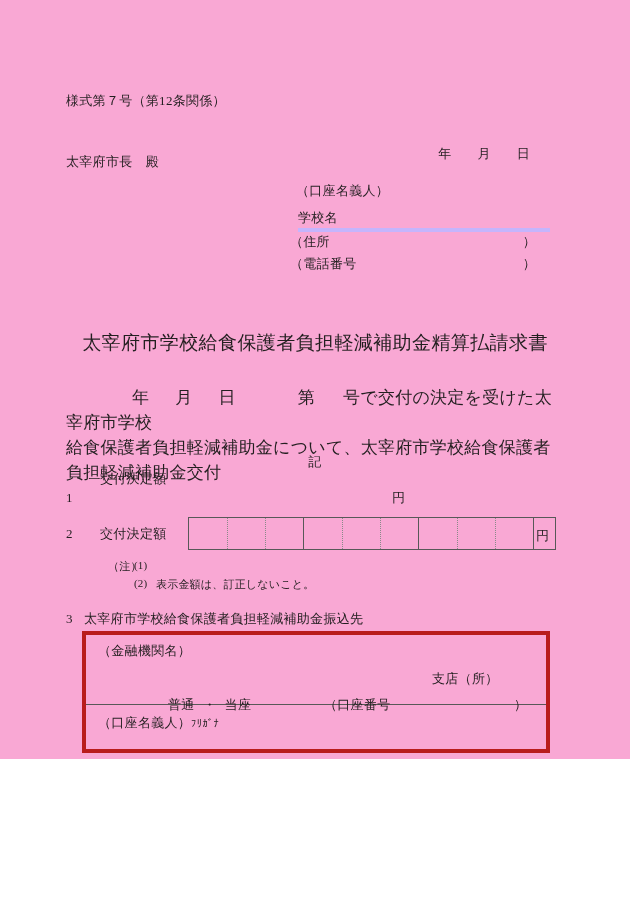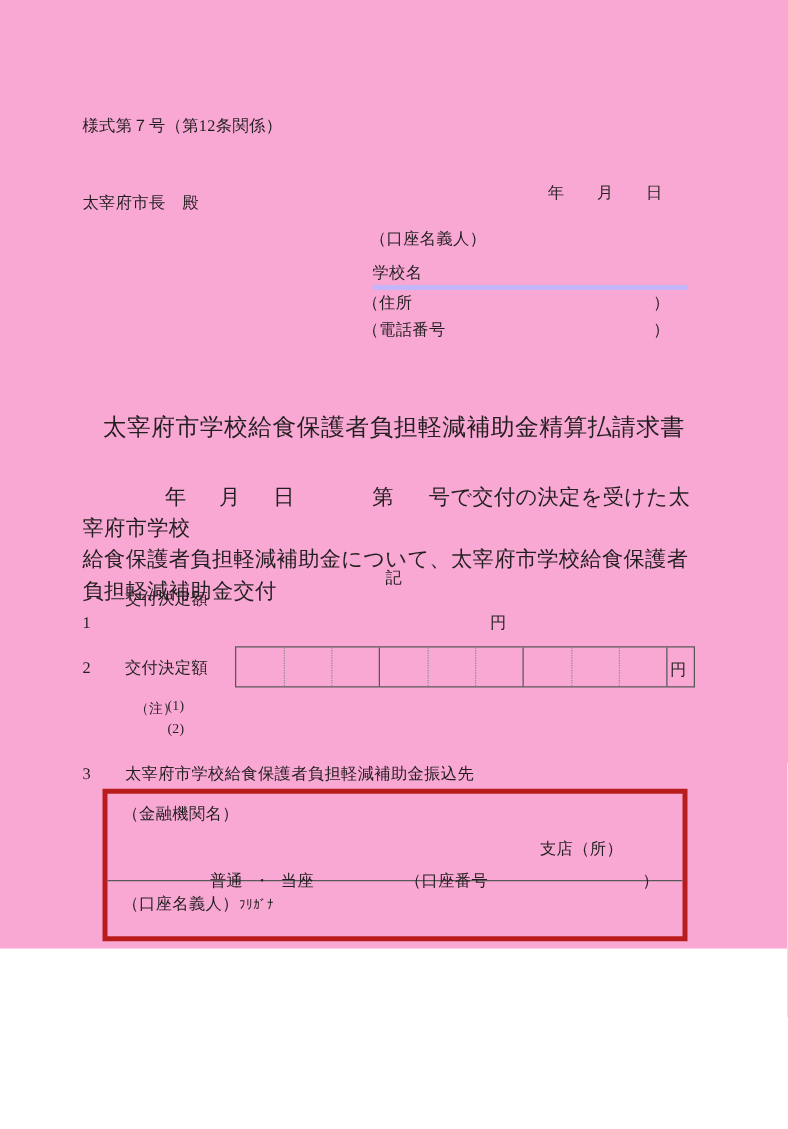--- a/index.html
+++ b/index.html
@@ -134,21 +134,21 @@
   }
 
   
   #notes { left: 108px; top: 559px; }
   #notes .row { display: flex; margin-bottom: 3px; }
   #notes .marker { width: 26px; flex: 0 0 26px; }
   #notes .num { width: 22px; flex: 0 0 22px; }
 
   
   #item3-num   { left: 66px;  top: 612px; }
-  #item3-label { left: 100px; top: 612px; text-align: center; }
+  #item3-label { left: 84px; top: 612px; text-align: center; }
 
   
   #bank-box {
     left: 82px; top: 631px;
     width: 468px; height: 122px;
     box-sizing: border-box;
     border: 4px solid #b91c1c;
   }
   #bank-row-top {
     position: relative;
@@ -244,20 +244,21 @@
   </div>
 
   <div class="abs" id="notes">
     <div class="row">
       <span class="t-note marker">（注）</span>
       <span class="t-note num">(1)</span>
     </div>
     <div class="row">
       <span class="t-note marker"></span>
       <span class="t-note num">(2)</span>
+      <span class="t-note">表示金額は、訂正しないこと。</span>
     </div>
   </div>
 
   <div class="abs t" id="item3-num">3</div>
   <div class="abs t" id="item3-label">太宰府市学校給食保護者負担軽減補助金振込先</div>
 
   <div class="abs" id="bank-box">
     <div id="bank-row-top">
       <span class="t" id="bank-inst">（金融機関名）</span>
       <span class="t" id="bank-branch">支店（所）</span>

